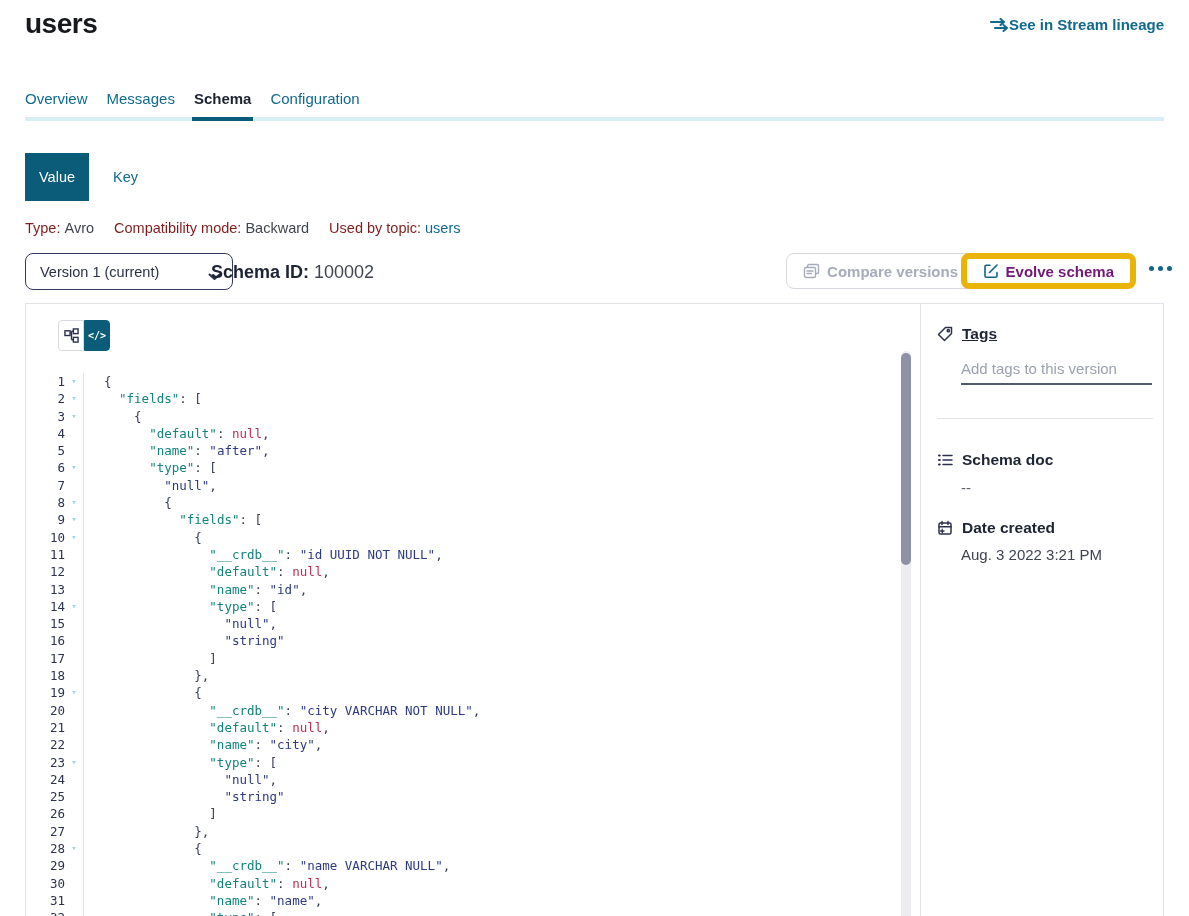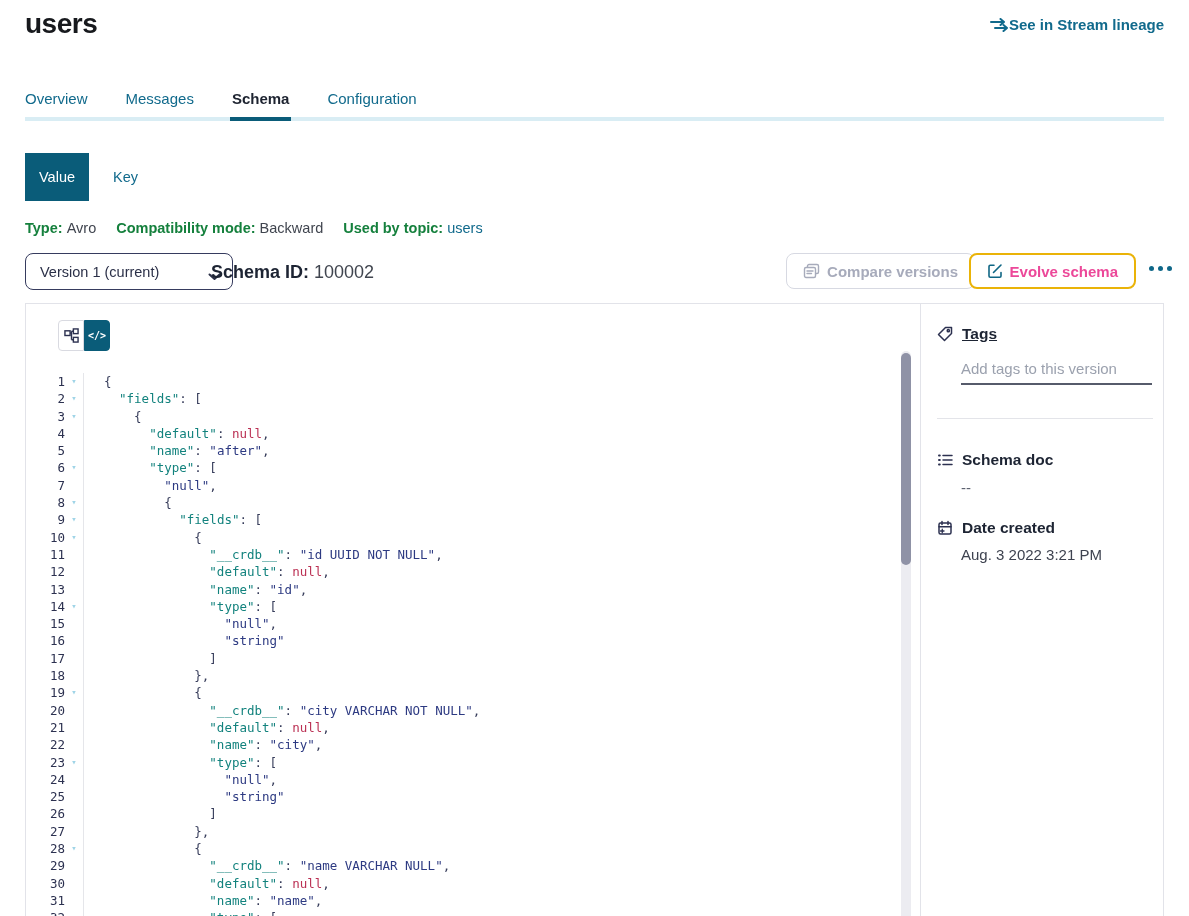--- a/index.html
+++ b/index.html
@@ -4,46 +4,46 @@
 <style>
   * { box-sizing: border-box; margin: 0; padding: 0; }
   html, body { width: 1189px; height: 916px; background: #fff; overflow: hidden; }
   body { position: relative; font-family: "Liberation Sans", sans-serif; color: #1d2433; }
 
   
   .page-title { position: absolute; left: 25px; top: 8px; font-size: 28px; font-weight: bold; letter-spacing: -0.5px; color: #17191d; }
   .lineage-link { position: absolute; right: 25px; top: 16px; display: flex; align-items: center; color: #116a8c; font-size: 15px; font-weight: bold; cursor: pointer; }
 
   
-  .tabs { position: absolute; left: 25px; top: 90px; display: flex; gap: 38px; }
+  .tabs { position: absolute; left: 25px; top: 90px; display: flex; gap: 19px; }
   .tab { position: relative; font-size: 15px; color: #116a8c; height: 27px; cursor: pointer; }
   .tab.active { color: #1d2330; font-weight: bold; }
   .tab.active::after { content: ""; position: absolute; left: -2px; right: -2px; top: 27px; height: 4px; background: #0a5c79; z-index: 2; }
   .tab-bar { position: absolute; left: 25px; top: 117px; width: 1139px; height: 4px; background: #d9edf4; }
 
   
   .vk-toggle { position: absolute; left: 25px; top: 153px; display: flex; align-items: center; }
   .value-btn { background: #0a5c79; color: #fff; font-size: 14.5px; padding: 16px 14px; border: none; border-radius: 0; cursor: pointer; font-family: inherit; }
   .key-btn { background: none; border: none; color: #116a8c; font-size: 14.5px; margin-left: 24px; cursor: pointer; font-family: inherit; }
 
   
   .meta-line { position: absolute; left: 25px; top: 220px; font-size: 14.5px; color: #40454f; display: flex; }
-  .meta-line b { color: #15803d; font-weight: bold; }
+  .meta-line b { color: #7f1d1d; font-weight: normal; }
   .meta-item { margin-right: 20px; }
   .topic-link { color: #116a8c; cursor: pointer; }
 
   
   .version-select-wrap { position: absolute; left: 25px; top: 253px; width: 208px; height: 37px; }
   .version-select { width: 100%; height: 100%; appearance: none; -webkit-appearance: none; border: 1px solid #363b5e; border-radius: 8px; background: #fff; font-family: inherit; font-size: 14.5px; color: #2b3048; padding: 0 30px 0 14px; cursor: pointer; }
   .select-chevron { position: absolute; right: 12px; top: 14px; pointer-events: none; }
   .schema-id { position: absolute; left: 211px; top: 262px; font-size: 18px; color: #40454f; }
   .schema-id b { color: #1d2433; }
   .btn { position: absolute; top: 253px; height: 36px; display: flex; align-items: center; gap: 7px; background: #fff; border-radius: 8px; font-family: inherit; font-size: 15px; font-weight: bold; padding: 0 16px; cursor: pointer; }
   .compare-btn { right: 214px; border: 1px solid #d7d9e2; color: #a7abbb; cursor: default; }
-  .evolve-btn { right: 53px; border: 2px solid #eab308; color: #ec4899; }
+  .evolve-btn { right: 53px; border: 6px solid #eab308; color: #701a75; }
   .more-btn { position: absolute; right: 17px; top: 262px; display: flex; gap: 4px; background: none; border: none; cursor: pointer; padding: 4px 0; }
   .more-btn i { width: 5px; height: 5px; border-radius: 50%; background: #0f6788; display: block; }
 
   
   .card { position: absolute; left: 25px; top: 303px; width: 1139px; height: 650px; border: 1px solid #e2e3e9; background: #fff; }
   .code-pane { position: absolute; left: 0; top: 0; bottom: 0; width: 895px; border-right: 1px solid #e2e3e9; overflow: hidden; }
 
   .view-toggle { position: absolute; left: 32px; top: 16px; display: flex; }
   .seg { width: 26px; height: 31px; display: flex; align-items: center; justify-content: center; cursor: pointer; }
   .seg-tree { background: #fff; border: 1px solid #d9dae1; border-radius: 4px 0 0 4px; color: #0a5c79; }

